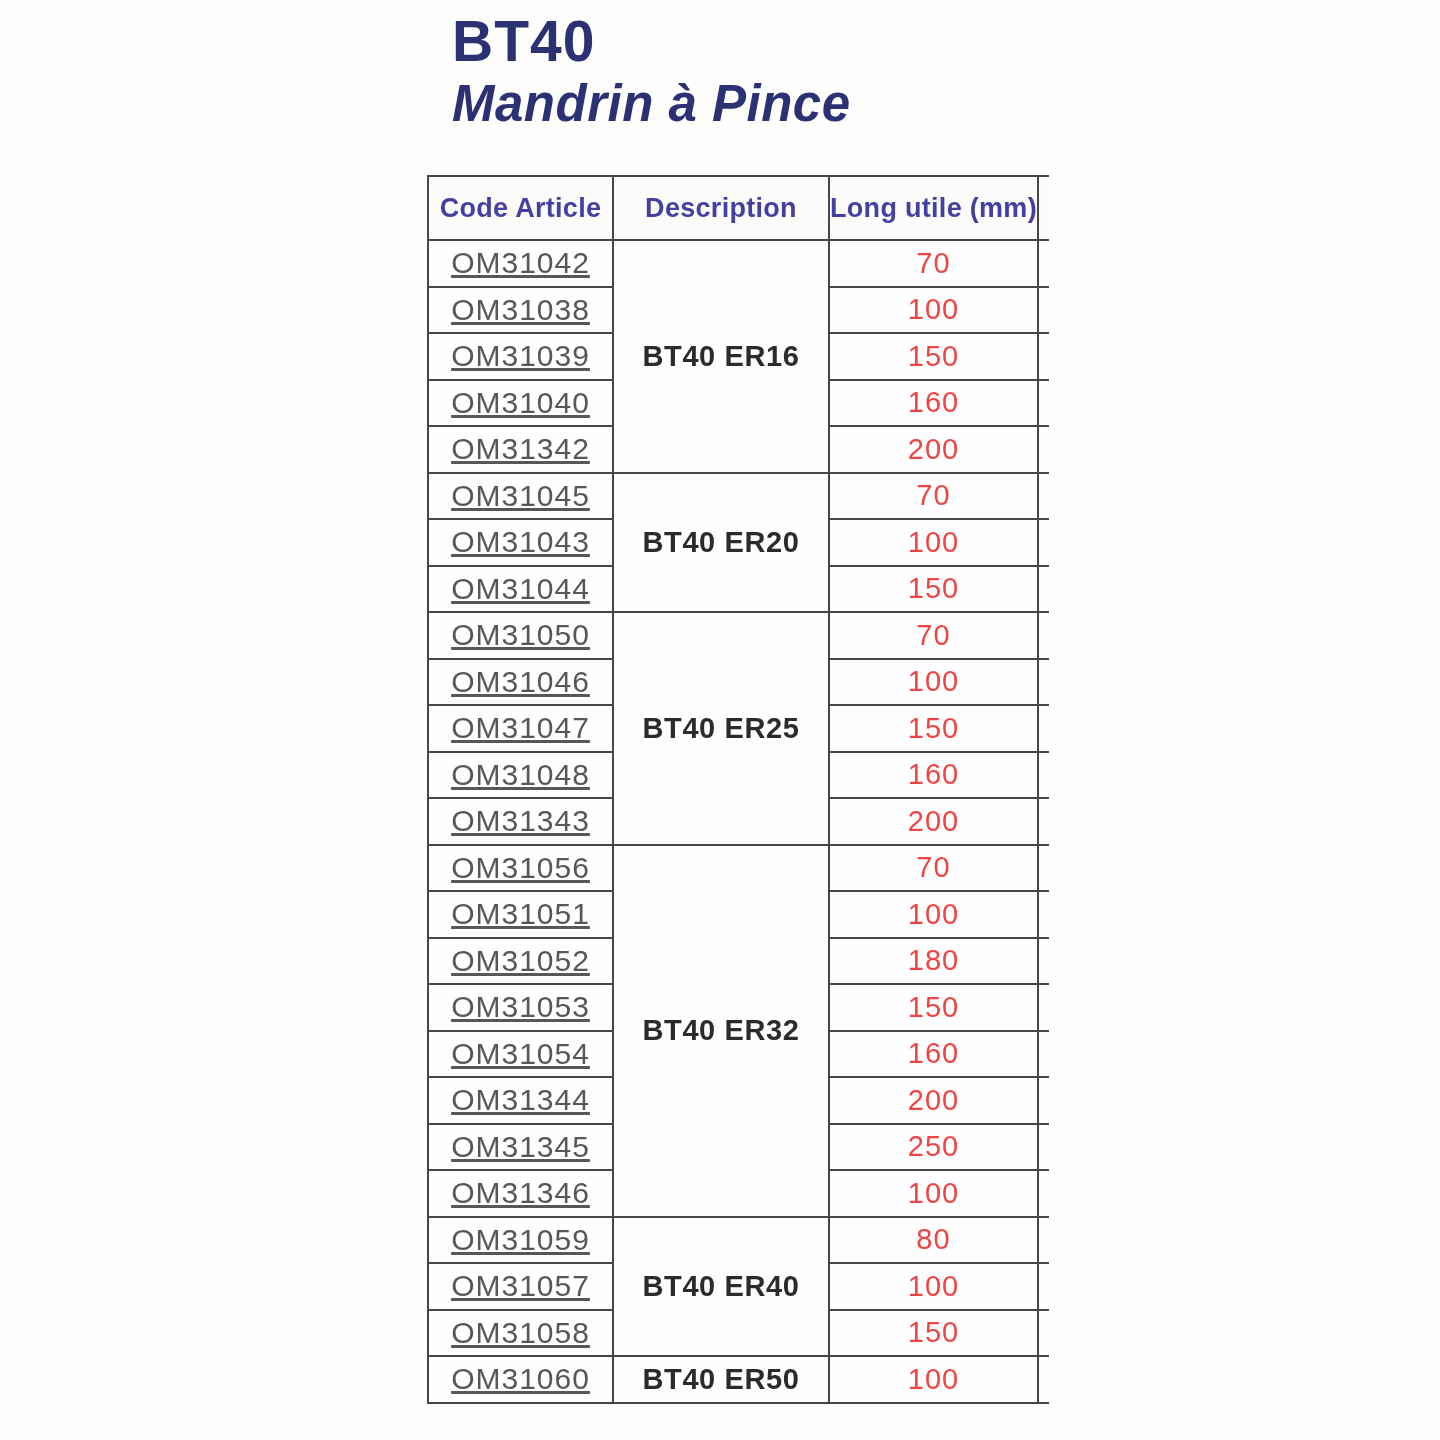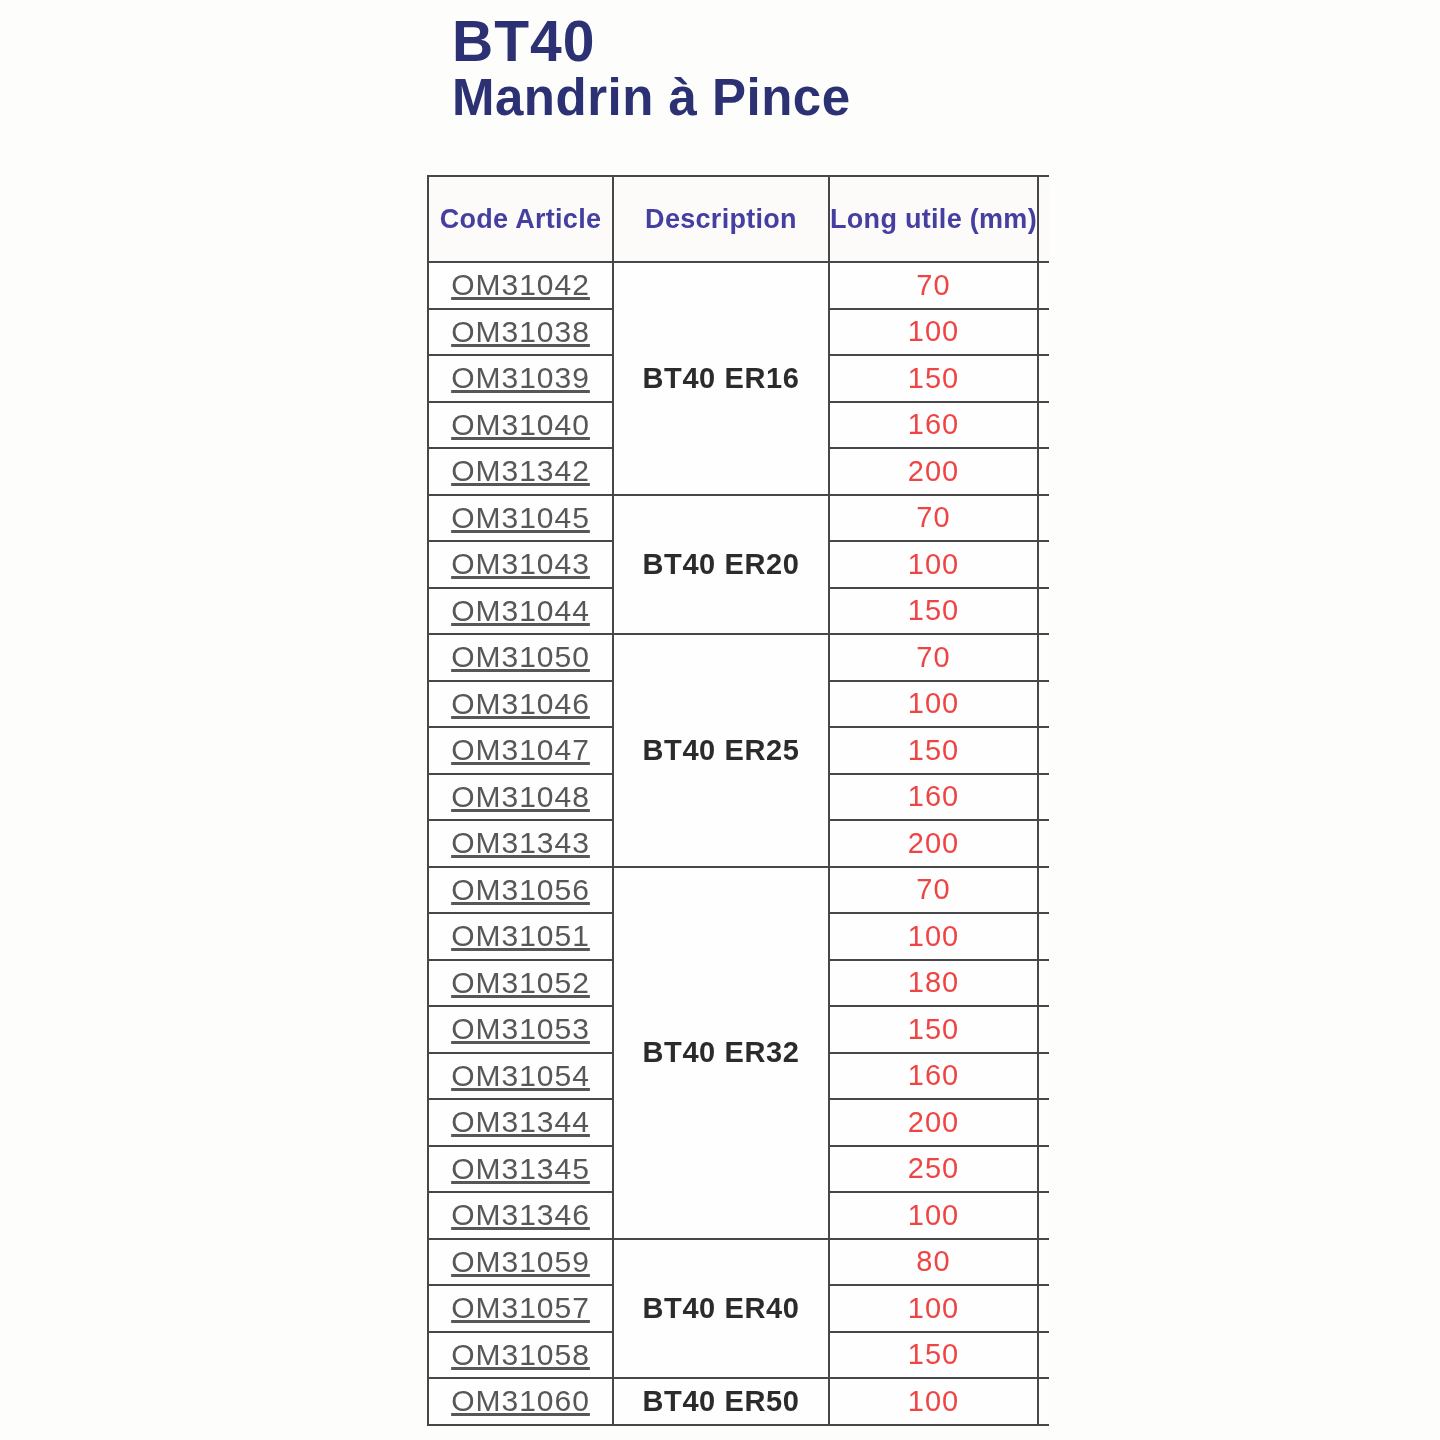--- a/index.html
+++ b/index.html
@@ -20,20 +20,22 @@
     letter-spacing: 1px;
     color: #2c3173;
     line-height: 1.05;
   }
   .title-line2 {
     font-size: 51px;
     font-weight: 700;
     letter-spacing: 0.5px;
     color: #2c3173;
     line-height: 1.0;
+    margin-top: 6px;
+    font-style: italic;
   }
   table.article-table {
     position: absolute;
     left: 427px; top: 175px;
     border-collapse: collapse;
     table-layout: fixed;
     background: #fefefe;
   }
   .article-table th, .article-table td {
     border: 2px solid #474747;
@@ -41,21 +43,21 @@
     vertical-align: middle;
     padding: 0;
     overflow: hidden;
     white-space: nowrap;
   }
   .article-table th.sliver, .article-table td.sliver {
     border-right: none;
     background: #fefefe;
   }
   .article-table tr.head th {
-    height: 86px;
+    height: 64px;
     font-size: 27px;
     font-weight: 700;
     letter-spacing: 0.3px;
     color: #443fa0;
     background: #fcfbfa;
   }
   .article-table td { height: 46.5px; }
   .article-table td.code {
     font-size: 30px;
     font-weight: 400;

